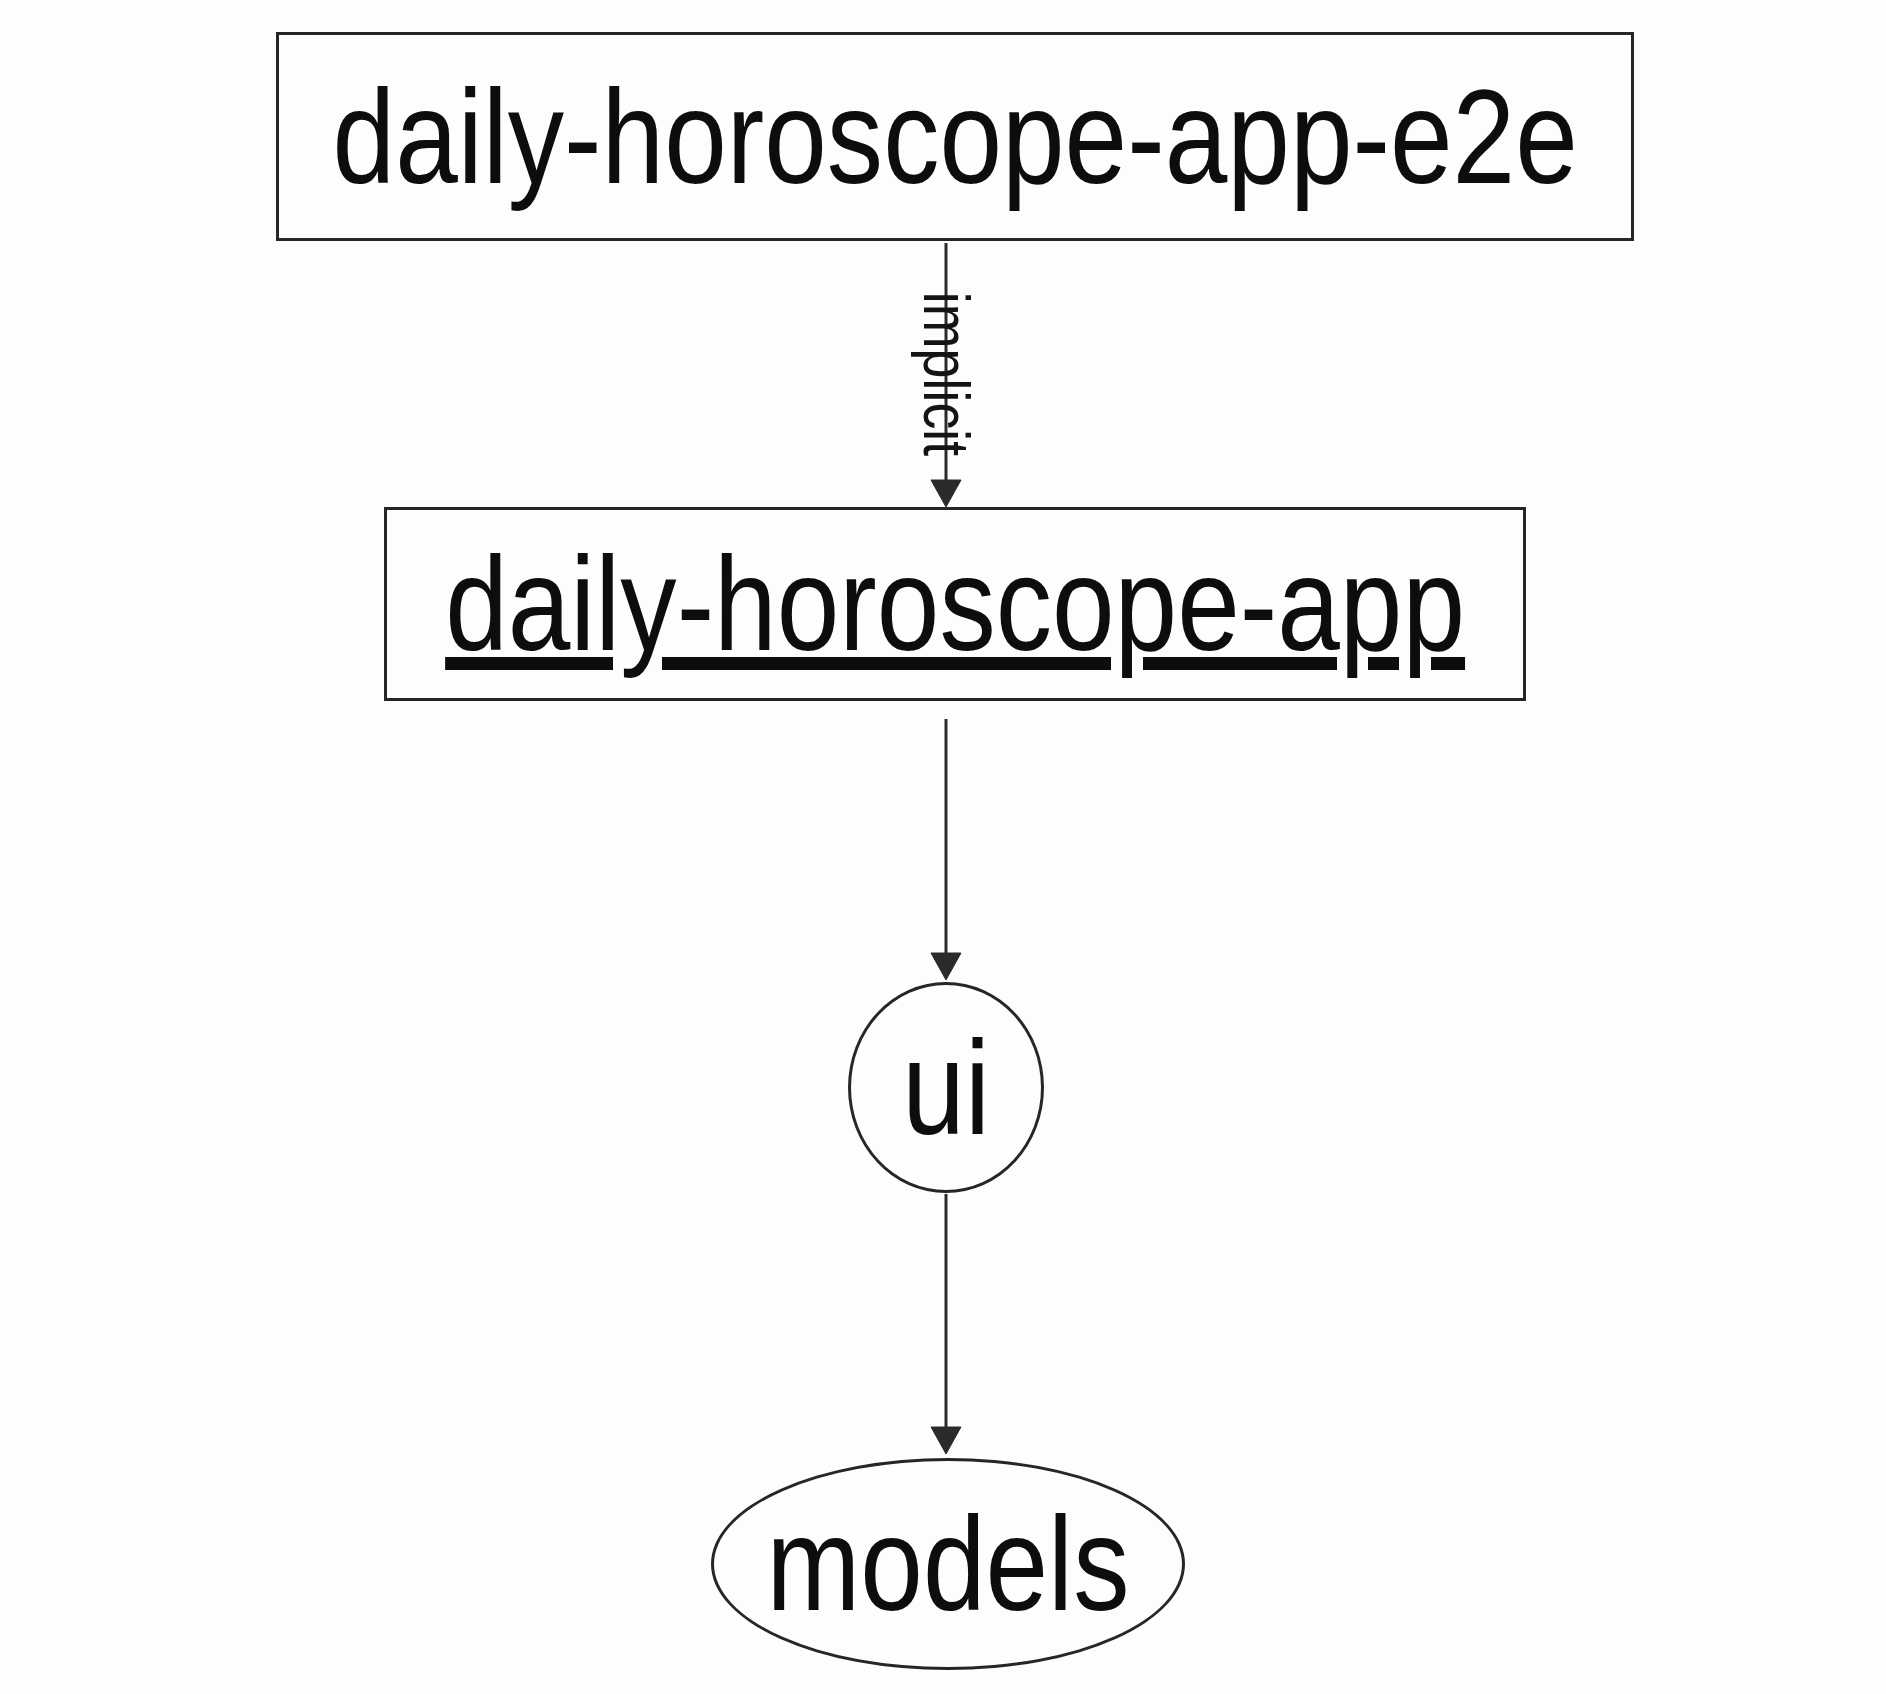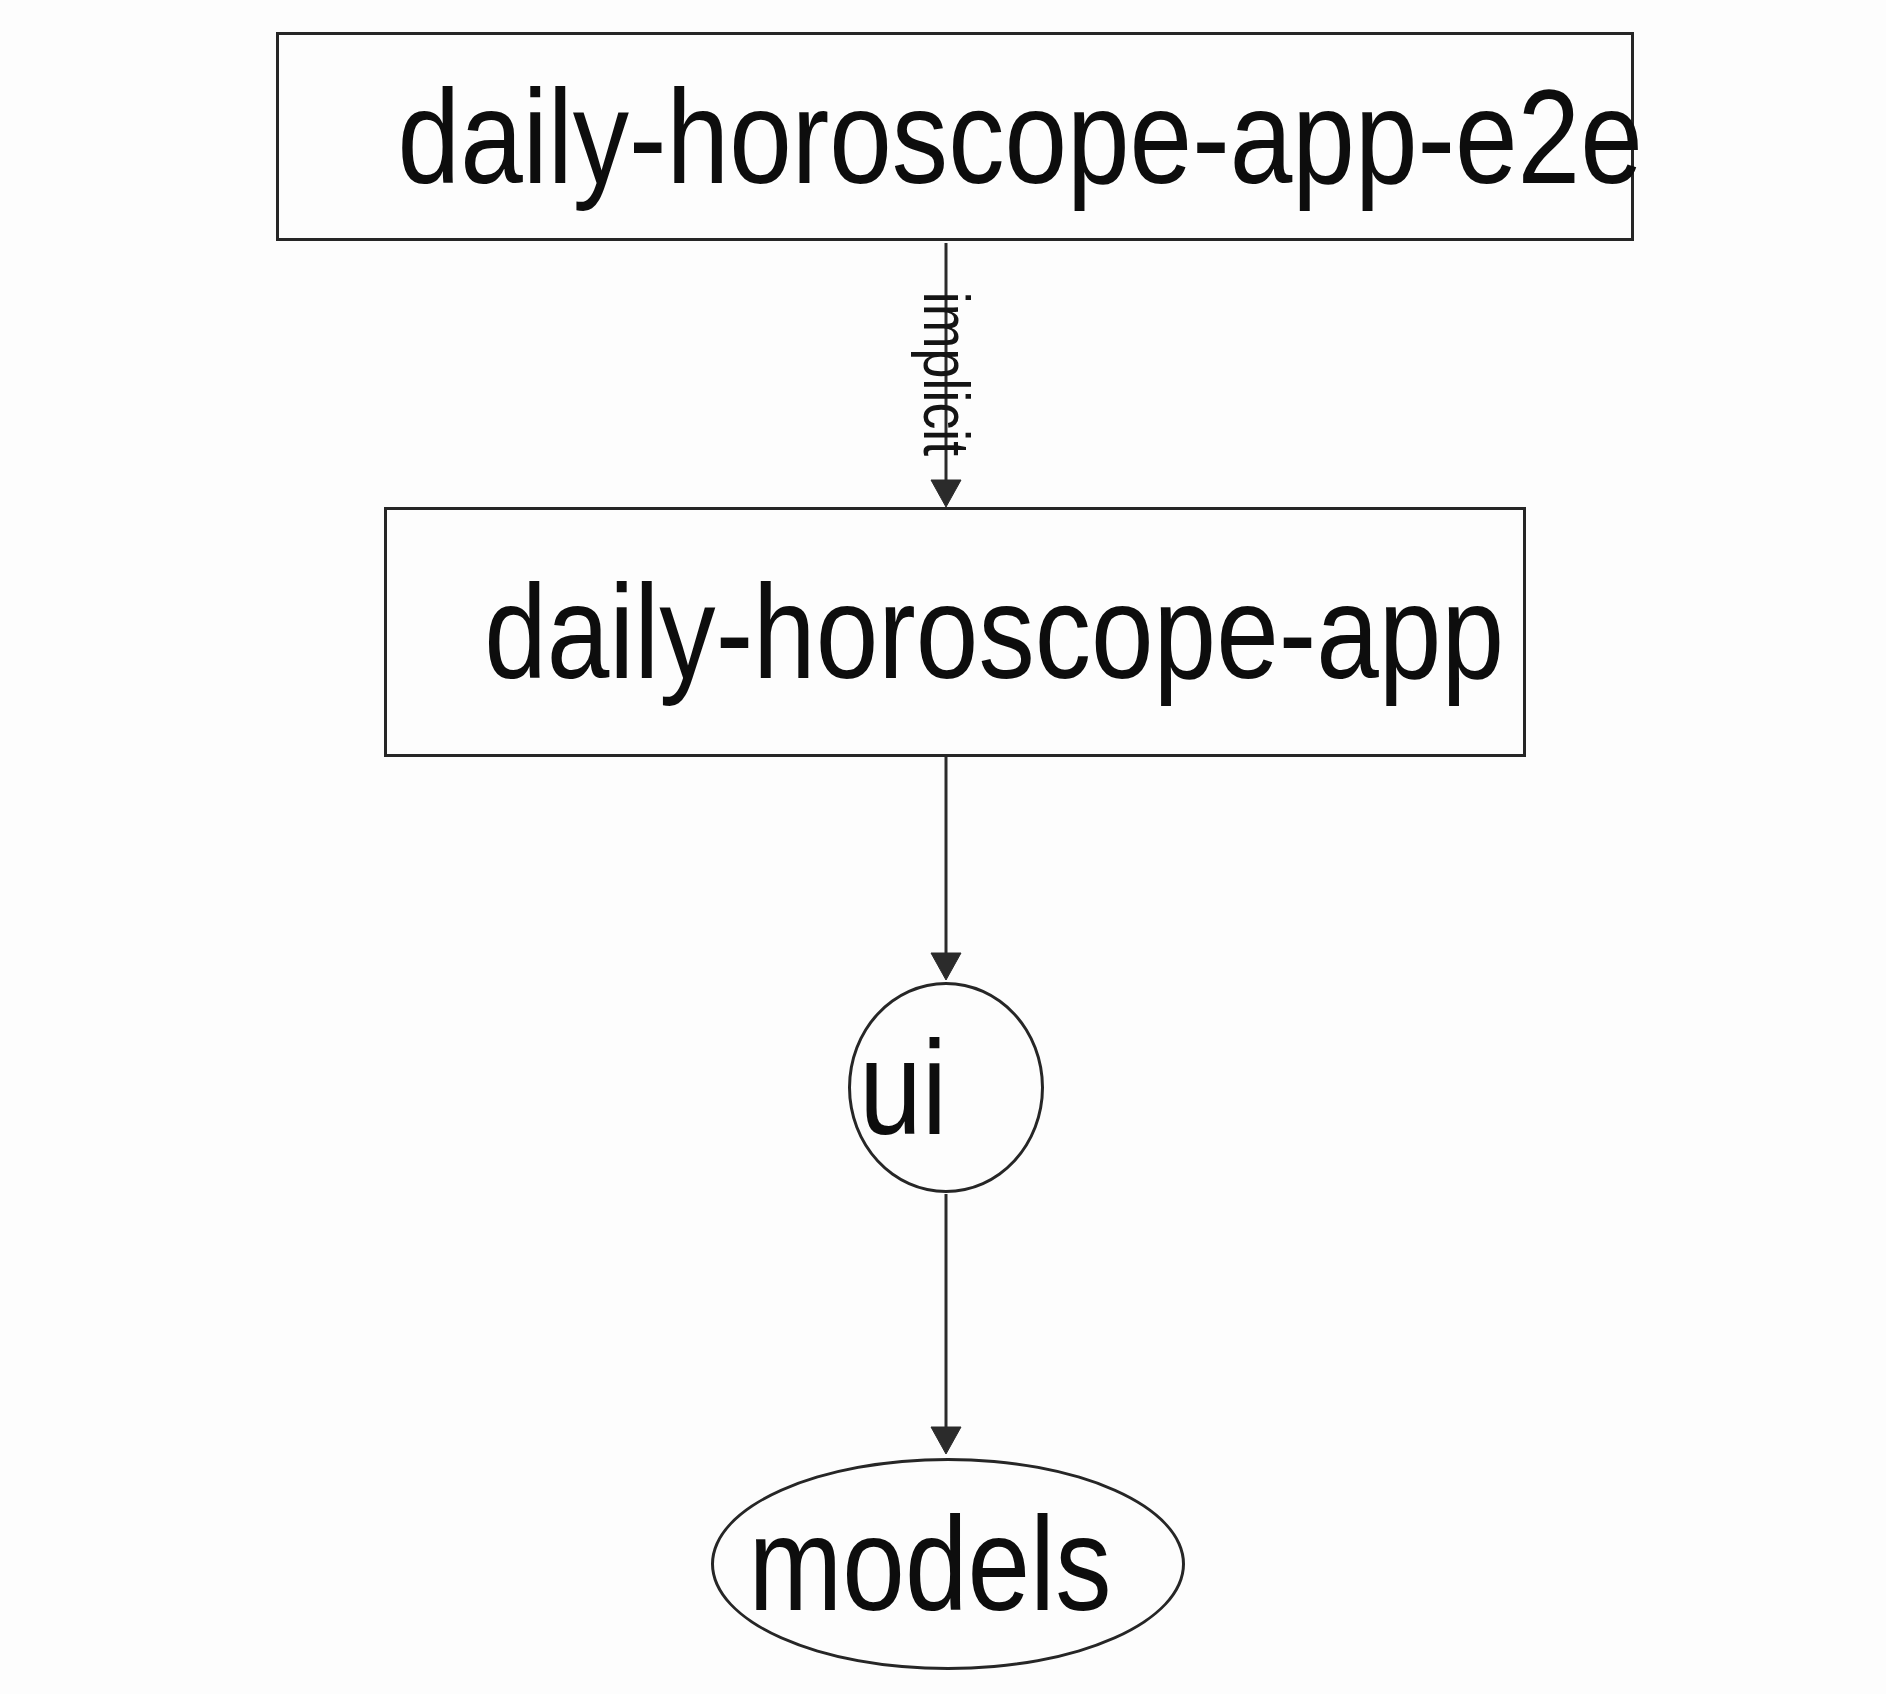--- a/index.html
+++ b/index.html
@@ -33,20 +33,21 @@
   }
   .edges polygon {
     fill: #2b2b2b;
     stroke: #2b2b2b;
   }
   .node {
     position: absolute;
     box-sizing: border-box;
     display: flex;
     align-items: center;
+    justify-content: center;
     background: #fdfdfd;
     border: 3px solid #262626;
     color: #0d0d0d;
   }
   .node.ellipse {
     border-radius: 50%;
   }
   .node .lbl {
     display: inline-block;
     font-size: 134px;
@@ -91,21 +92,21 @@
       <polygon points="946,1454 931,1427 961,1427"></polygon>
     </g>
   </svg>
 
   <div class="node rect" style="left:276px; top:32px; width:1358px; height:209px;">
     <span class="lbl">daily-horoscope-app-e2e</span>
   </div>
 
   <div class="edge-label">implicit</div>
 
-  <div class="node rect" style="left:384px; top:507px; width:1142px; height:250px;">
+  <div class="node rect" style="left:384px; top:507px; width:1142px; height:194px;text-decoration:underline;">
     <span class="lbl">daily-horoscope-app</span>
   </div>
 
   <div class="node ellipse" style="left:711px; top:1458px; width:474px; height:212px;">
     <span class="lbl">models</span>
   </div>
 
   <div class="node ellipse" style="left:848px; top:982px; width:196px; height:211px;">
     <span class="lbl">ui</span>
   </div>

